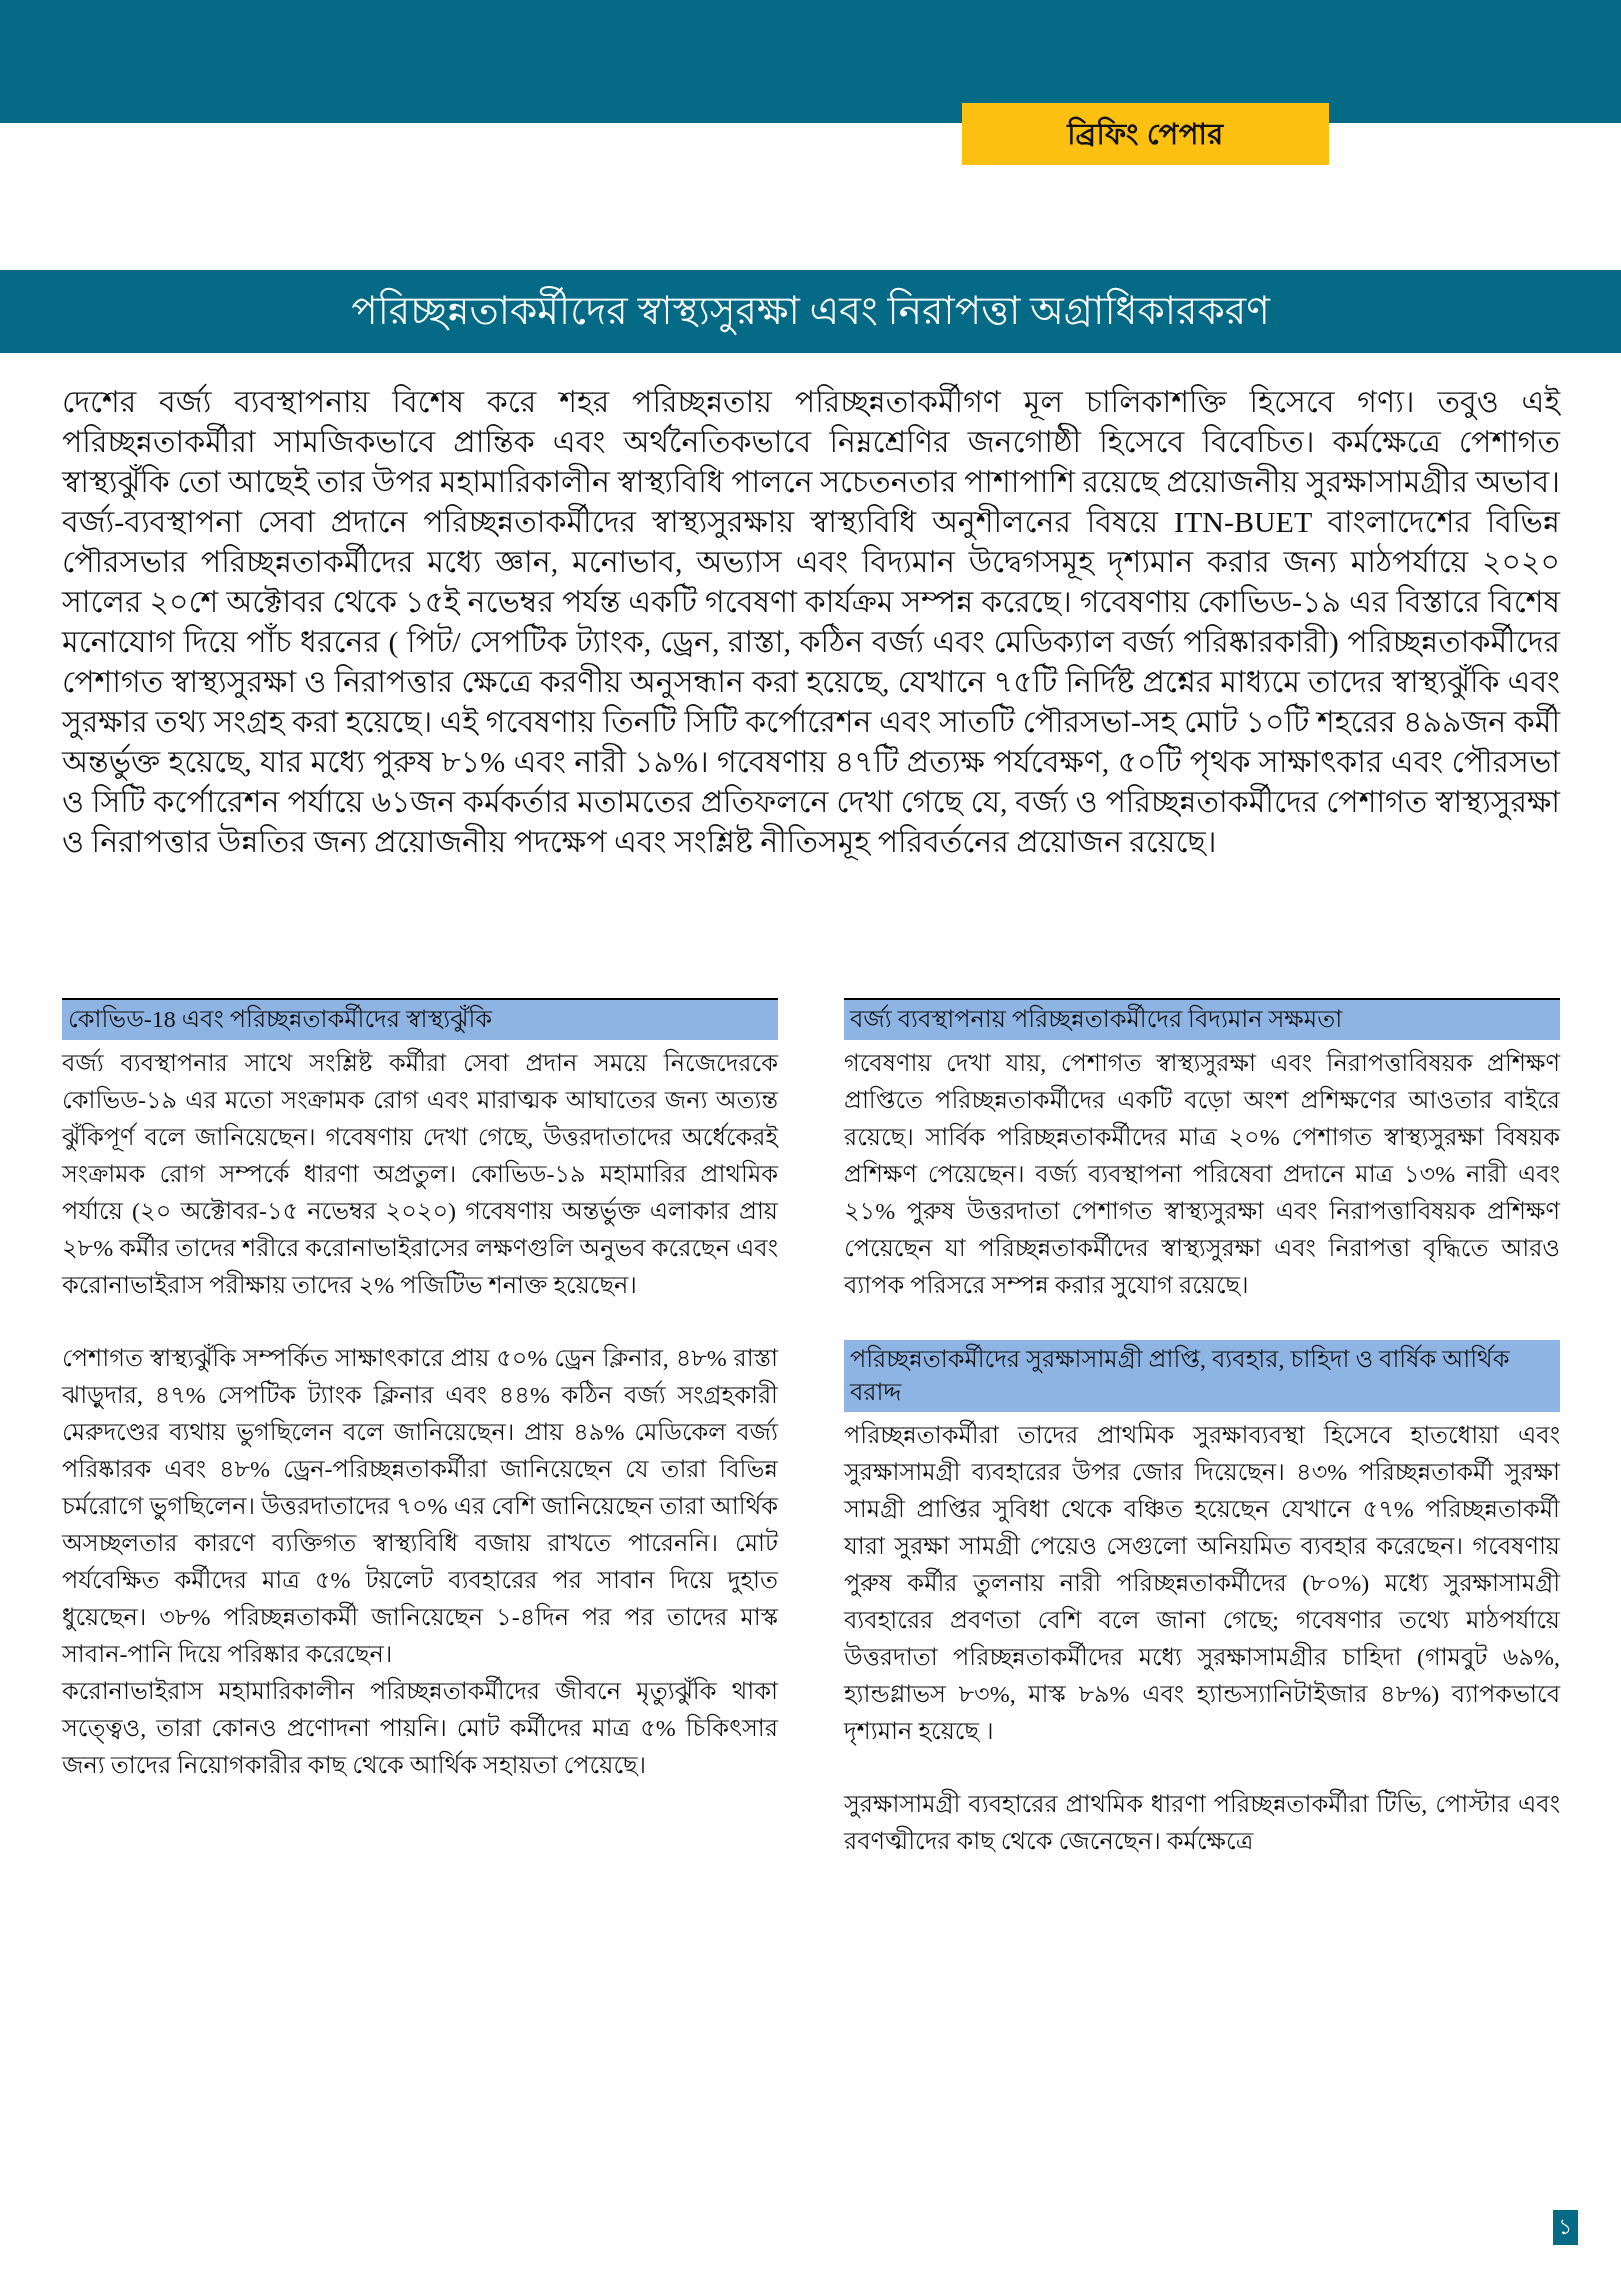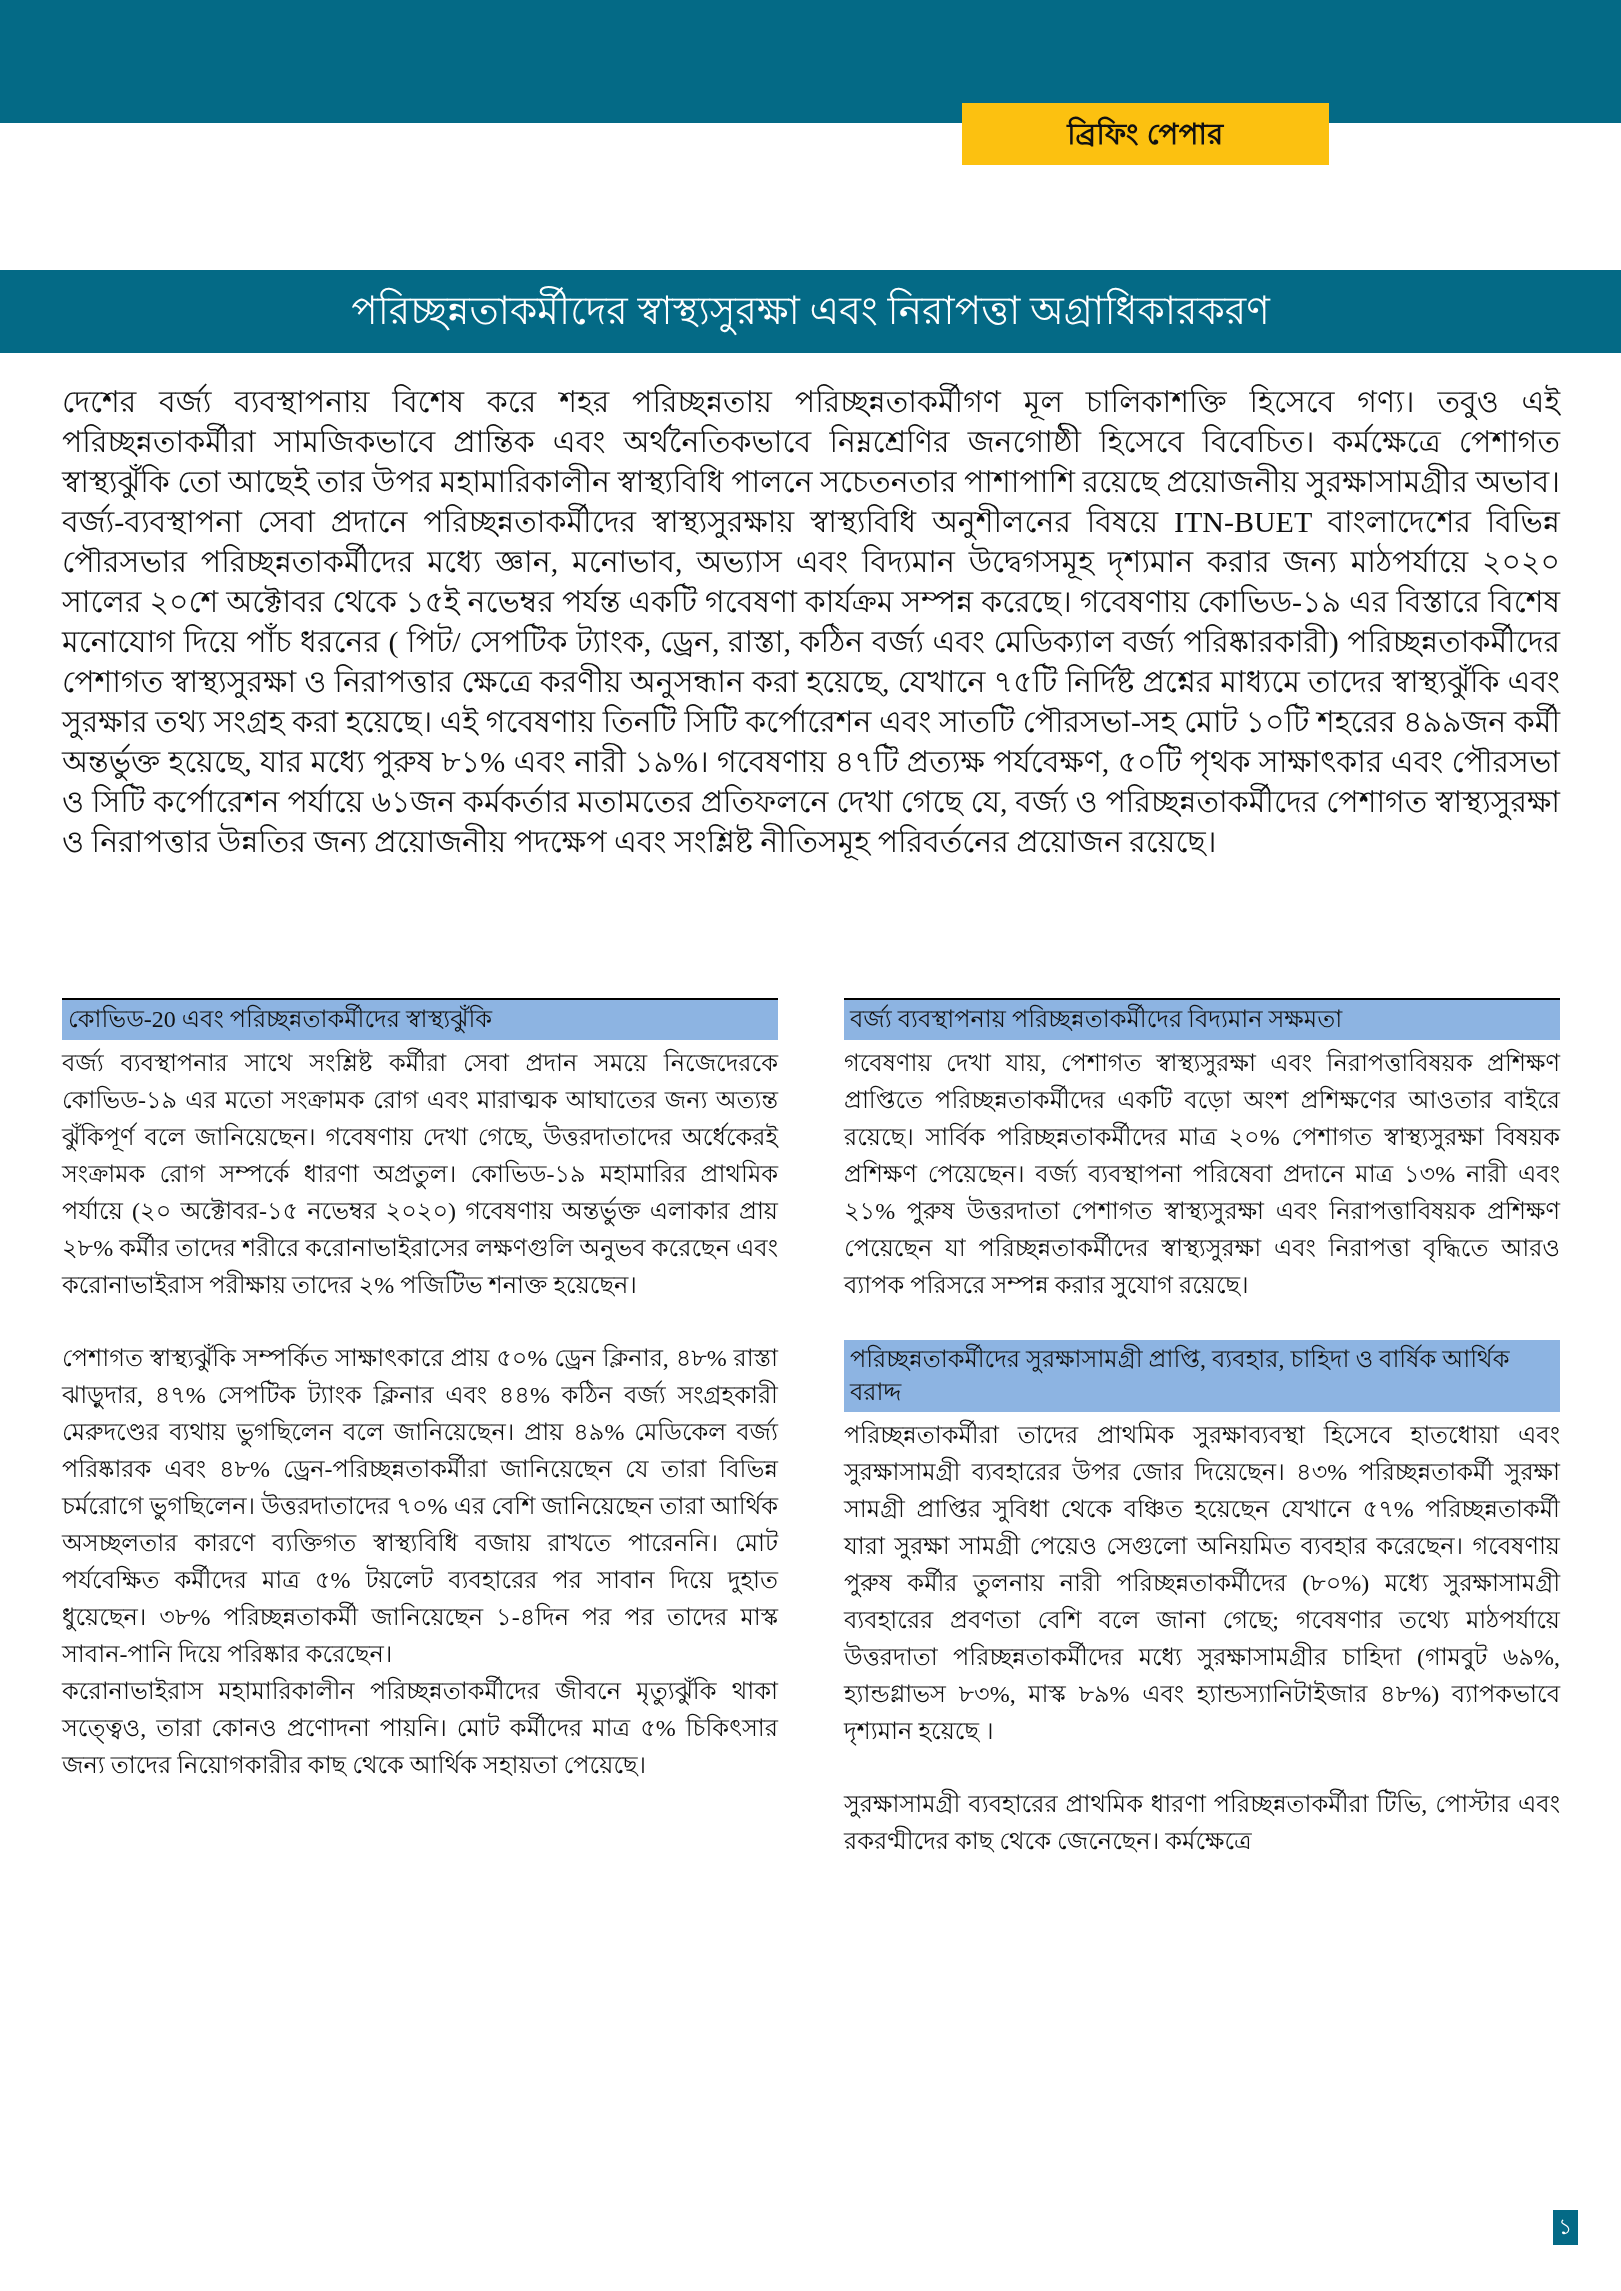--- a/index.html
+++ b/index.html
@@ -152,35 +152,35 @@
 
 <div class="title-band">
   <h1 class="doc-title">পরিচ্ছন্নতাকর্মীদের স্বাস্থ্যসুরক্ষা এবং নিরাপত্তা অগ্রাধিকারকরণ</h1>
 </div>
 
 <div class="intro">দেশের বর্জ্য ব্যবস্থাপনায় বিশেষ করে শহর পরিচ্ছন্নতায় পরিচ্ছন্নতাকর্মীগণ মূল চালিকাশক্তি হিসেবে গণ্য। তবুও এই পরিচ্ছন্নতাকর্মীরা সামজিকভাবে প্রান্তিক এবং অর্থনৈতিকভাবে নিম্নশ্রেণির জনগোষ্ঠী হিসেবে বিবেচিত। কর্মক্ষেত্রে পেশাগত স্বাস্থ্যঝুঁকি তো আছেই তার উপর মহামারিকালীন স্বাস্থ্যবিধি পালনে সচেতনতার পাশাপাশি রয়েছে প্রয়োজনীয় সুরক্ষাসামগ্রীর অভাব। বর্জ্য-ব্যবস্থাপনা সেবা প্রদানে পরিচ্ছন্নতাকর্মীদের স্বাস্থ্যসুরক্ষায় স্বাস্থ্যবিধি অনুশীলনের বিষয়ে ITN-BUET বাংলাদেশের বিভিন্ন পৌরসভার পরিচ্ছন্নতাকর্মীদের মধ্যে জ্ঞান, মনোভাব, অভ্যাস এবং বিদ্যমান উদ্বেগসমূহ দৃশ্যমান করার জন্য মাঠপর্যায়ে ২০২০ সালের ২০শে অক্টোবর থেকে ১৫ই নভেম্বর পর্যন্ত একটি গবেষণা কার্যক্রম সম্পন্ন করেছে। গবেষণায় কোভিড-১৯ এর বিস্তারে বিশেষ মনোযোগ দিয়ে পাঁচ ধরনের ( পিট/ সেপটিক ট্যাংক, ড্রেন, রাস্তা, কঠিন বর্জ্য এবং মেডিক্যাল বর্জ্য পরিষ্কারকারী) পরিচ্ছন্নতাকর্মীদের পেশাগত স্বাস্থ্যসুরক্ষা ও নিরাপত্তার ক্ষেত্রে করণীয় অনুসন্ধান করা হয়েছে, যেখানে ৭৫টি নির্দিষ্ট প্রশ্নের মাধ্যমে তাদের স্বাস্থ্যঝুঁকি এবং সুরক্ষার তথ্য সংগ্রহ করা হয়েছে। এই গবেষণায় তিনটি সিটি কর্পোরেশন এবং সাতটি পৌরসভা-সহ মোট ১০টি শহরের ৪৯৯জন কর্মী অন্তর্ভুক্ত হয়েছে, যার মধ্যে পুরুষ ৮১% এবং নারী ১৯%। গবেষণায় ৪৭টি প্রত্যক্ষ পর্যবেক্ষণ, ৫০টি পৃথক সাক্ষাৎকার এবং পৌরসভা ও সিটি কর্পোরেশন পর্যায়ে ৬১জন কর্মকর্তার মতামতের প্রতিফলনে দেখা গেছে যে, বর্জ্য ও পরিচ্ছন্নতাকর্মীদের পেশাগত স্বাস্থ্যসুরক্ষা ও নিরাপত্তার উন্নতির জন্য প্রয়োজনীয় পদক্ষেপ এবং সংশ্লিষ্ট নীতিসমূহ পরিবর্তনের প্রয়োজন রয়েছে।</div>
 
 <div class="columns">
 
   <div class="col col-left">
-    <div class="sec-head">কোভিড-20 এবং পরিচ্ছন্নতাকর্মীদের স্বাস্থ্যঝুঁকি</div>
+    <div class="sec-head">কোভিড-18 এবং পরিচ্ছন্নতাকর্মীদের স্বাস্থ্যঝুঁকি</div>
     <p>বর্জ্য ব্যবস্থাপনার সাথে সংশ্লিষ্ট কর্মীরা সেবা প্রদান সময়ে নিজেদেরকে কোভিড-১৯ এর মতো সংক্রামক রোগ এবং মারাত্মক আঘাতের জন্য অত্যন্ত ঝুঁকিপূর্ণ বলে জানিয়েছেন। গবেষণায় দেখা গেছে, উত্তরদাতাদের অর্ধেকেরই  সংক্রামক রোগ সম্পর্কে ধারণা অপ্রতুল। কোভিড-১৯ মহামারির প্রাথমিক পর্যায়ে (২০ অক্টোবর-১৫ নভেম্বর ২০২০) গবেষণায় অন্তর্ভুক্ত এলাকার প্রায় ২৮% কর্মীর তাদের শরীরে করোনাভাইরাসের লক্ষণগুলি অনুভব করেছেন এবং করোনাভাইরাস পরীক্ষায় তাদের ২% পজিটিভ শনাক্ত হয়েছেন।</p>
     <div class="gap"></div>
     <p>পেশাগত স্বাস্থ্যঝুঁকি সম্পর্কিত সাক্ষাৎকারে প্রায় ৫০% ড্রেন ক্লিনার, ৪৮% রাস্তা ঝাড়ুদার, ৪৭% সেপটিক ট্যাংক ক্লিনার এবং ৪৪% কঠিন বর্জ্য সংগ্রহকারী মেরুদণ্ডের ব্যথায় ভুগছিলেন বলে জানিয়েছেন। প্রায় ৪৯% মেডিকেল বর্জ্য পরিষ্কারক এবং ৪৮% ড্রেন-পরিচ্ছন্নতাকর্মীরা জানিয়েছেন যে তারা বিভিন্ন চর্মরোগে ভুগছিলেন। উত্তরদাতাদের ৭০% এর বেশি জানিয়েছেন তারা আর্থিক অসচ্ছলতার কারণে ব্যক্তিগত স্বাস্থ্যবিধি বজায় রাখতে পারেননি। মোট পর্যবেক্ষিত কর্মীদের মাত্র ৫% টয়লেট ব্যবহারের পর সাবান দিয়ে দুহাত ধুয়েছেন। ৩৮% পরিচ্ছন্নতাকর্মী জানিয়েছেন ১-৪দিন পর পর তাদের মাস্ক সাবান-পানি দিয়ে পরিষ্কার করেছেন।</p>
     <p>করোনাভাইরাস মহামারিকালীন পরিচ্ছন্নতাকর্মীদের জীবনে মৃত্যুঝুঁকি থাকা সত্ত্বেও, তারা কোনও প্রণোদনা পায়নি। মোট কর্মীদের মাত্র ৫% চিকিৎসার জন্য তাদের নিয়োগকারীর কাছ থেকে আর্থিক সহায়তা পেয়েছে।</p>
   </div>
 
   <div class="col col-right">
     <div class="sec-head">বর্জ্য ব্যবস্থাপনায় পরিচ্ছন্নতাকর্মীদের বিদ্যমান সক্ষমতা</div>
     <p>গবেষণায় দেখা যায়, পেশাগত স্বাস্থ্যসুরক্ষা এবং নিরাপত্তাবিষয়ক প্রশিক্ষণ প্রাপ্তিতে পরিচ্ছন্নতাকর্মীদের একটি বড়ো অংশ প্রশিক্ষণের আওতার বাইরে রয়েছে। সার্বিক পরিচ্ছন্নতাকর্মীদের মাত্র ২০% পেশাগত স্বাস্থ্যসুরক্ষা বিষয়ক প্রশিক্ষণ পেয়েছেন। বর্জ্য ব্যবস্থাপনা পরিষেবা প্রদানে মাত্র ১৩% নারী এবং ২১% পুরুষ উত্তরদাতা পেশাগত স্বাস্থ্যসুরক্ষা এবং নিরাপত্তাবিষয়ক প্রশিক্ষণ পেয়েছেন যা পরিচ্ছন্নতাকর্মীদের স্বাস্থ্যসুরক্ষা এবং নিরাপত্তা বৃদ্ধিতে আরও ব্যাপক পরিসরে সম্পন্ন করার সুযোগ রয়েছে।</p>
     <div class="gap"></div>
     <div class="sec-head nb">পরিচ্ছন্নতাকর্মীদের সুরক্ষাসামগ্রী প্রাপ্তি, ব্যবহার, চাহিদা ও বার্ষিক আর্থিক বরাদ্দ</div>
     <p>পরিচ্ছন্নতাকর্মীরা তাদের প্রাথমিক সুরক্ষাব্যবস্থা হিসেবে হাতধোয়া এবং সুরক্ষাসামগ্রী ব্যবহারের উপর জোর দিয়েছেন। ৪৩% পরিচ্ছন্নতাকর্মী সুরক্ষা সামগ্রী প্রাপ্তির সুবিধা থেকে বঞ্চিত হয়েছেন যেখানে ৫৭% পরিচ্ছন্নতাকর্মী যারা সুরক্ষা সামগ্রী পেয়েও সেগুলো অনিয়মিত ব্যবহার করেছেন। গবেষণায় পুরুষ কর্মীর তুলনায় নারী পরিচ্ছন্নতাকর্মীদের (৮০%) মধ্যে সুরক্ষাসামগ্রী ব্যবহারের প্রবণতা বেশি বলে জানা গেছে; গবেষণার তথ্যে মাঠপর্যায়ে উত্তরদাতা পরিচ্ছন্নতাকর্মীদের মধ্যে সুরক্ষাসামগ্রীর চাহিদা (গামবুট ৬৯%, হ্যান্ডগ্লাভস ৮৩%, মাস্ক ৮৯% এবং হ্যান্ডস্যানিটাইজার ৪৮%) ব্যাপকভাবে দৃশ্যমান হয়েছে ।</p>
     <div class="gap"></div>
-    <p>সুরক্ষাসামগ্রী ব্যবহারের প্রাথমিক ধারণা পরিচ্ছন্নতাকর্মীরা টিভি, পোস্টার এবং রকরণ্মীদের কাছ থেকে জেনেছেন। কর্মক্ষেত্রে</p>
+    <p>সুরক্ষাসামগ্রী ব্যবহারের প্রাথমিক ধারণা পরিচ্ছন্নতাকর্মীরা টিভি, পোস্টার এবং রবণত্মীদের কাছ থেকে জেনেছেন। কর্মক্ষেত্রে</p>
   </div>
 
 </div>
 
 <div class="page-num">
   <span>১</span>
 </div>
 
 
 </body></html>

